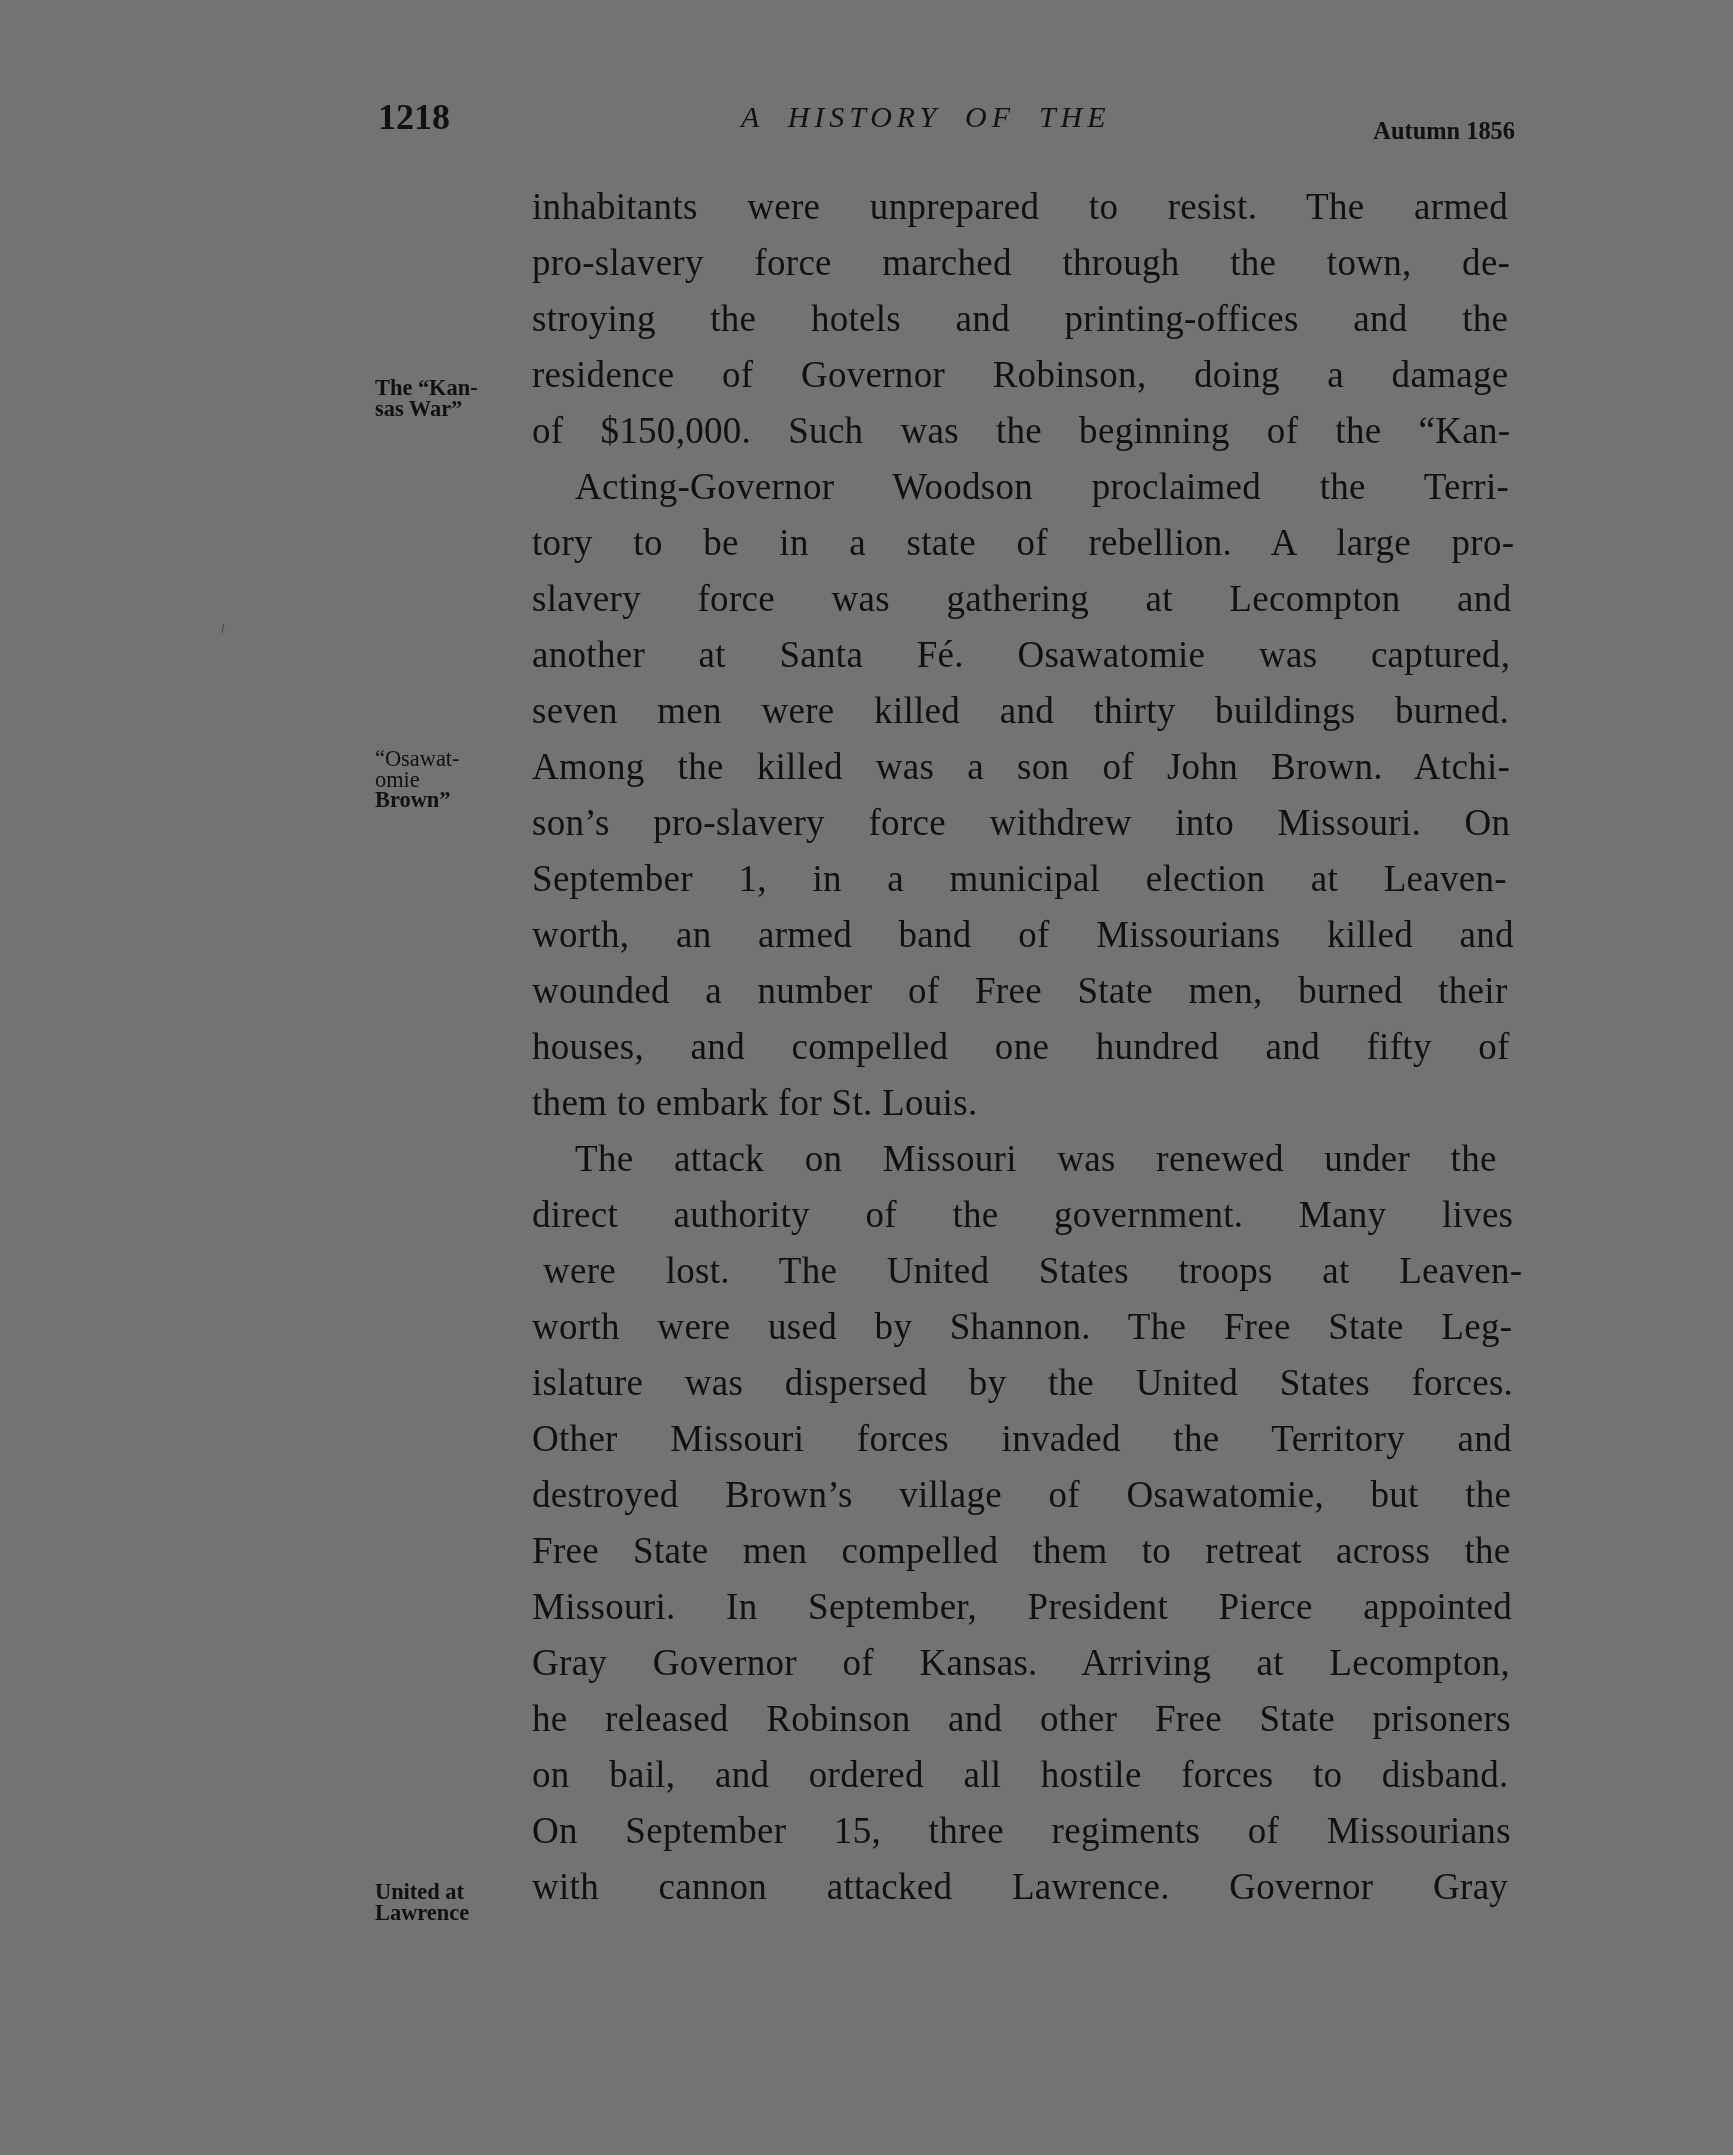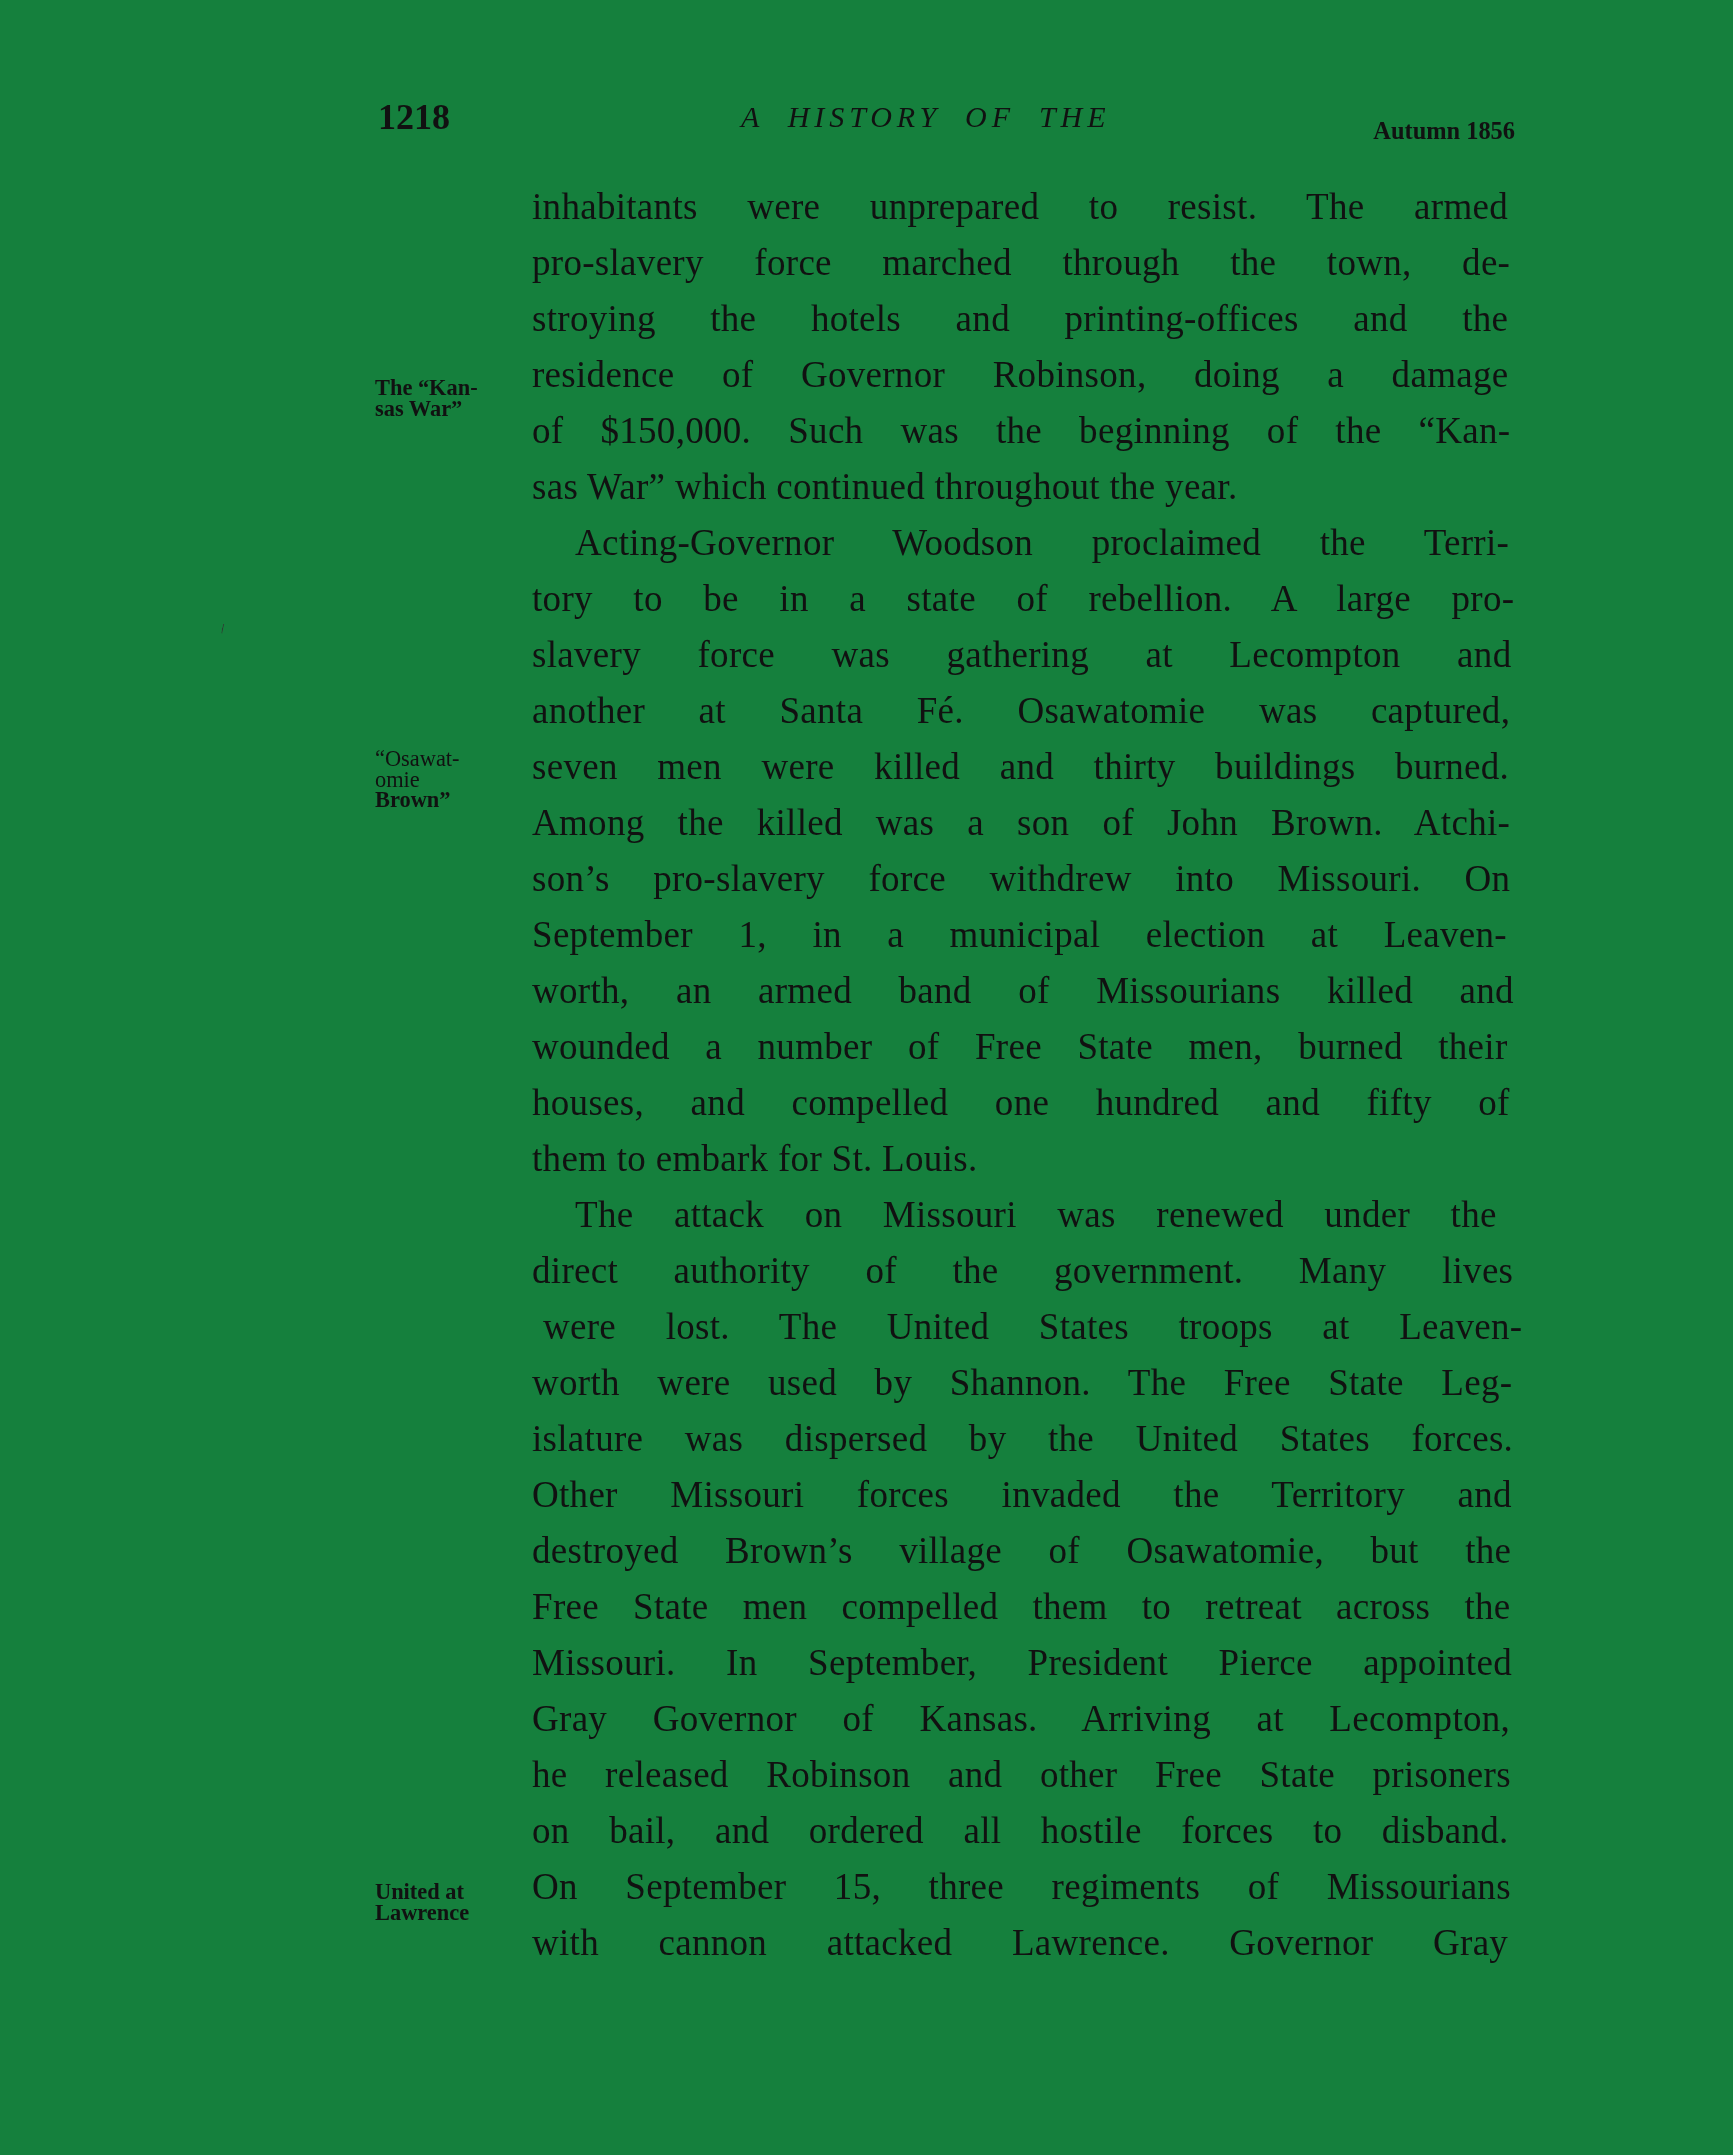--- a/index.html
+++ b/index.html
@@ -13,21 +13,21 @@
     position: relative;
     overflow: hidden;
     font-family: "Liberation Serif", "DejaVu Serif", serif;
     color: #111111;
   }
   .page {
     position: absolute;
     left: 0; top: 0;
     width: 1733px;
     height: 2155px;
-    background: #15803d;
+    background: #737373;
   }
   
   .running-header {
     position: absolute;
     left: 378px;
     top: 94px;
     width: 1137px;
     height: 43px;
   }
   .page-number {
@@ -131,21 +131,20 @@
   </div>
 
   <div class="speck"></div>
 
   <div class="body-text">
     <span class="line" style="white-space: nowrap; text-align-last: left; text-align: left;"><span style="white-space: nowrap; word-spacing: 40px;">inhabitants were unprepared to resist. The armed</span></span>
     <span class="line" style="white-space: nowrap; text-align-last: left; text-align: left;"><span style="white-space: nowrap; word-spacing: 41px;">pro-slavery force marched through the town, de-</span></span>
     <span class="line" style="white-space: nowrap; text-align-last: left; text-align: left;"><span style="white-space: nowrap; word-spacing: 45px;">stroying the hotels and printing-offices and the</span></span>
     <span class="line" style="white-space: nowrap; text-align-last: left; text-align: left;"><span style="white-space: nowrap; word-spacing: 38px;">residence of Governor Robinson, doing a damage</span></span>
     <span class="line" style="white-space: nowrap; text-align-last: left; text-align: left;"><span style="white-space: nowrap; word-spacing: 27.5px;">of $150,000. Such was the beginning of the “Kan-</span></span>
-    <span class="line last">sas War” which continued throughout the year.</span>
     <span class="line indent" style="white-space: nowrap; text-align-last: left; text-align: left;"><span style="white-space: nowrap; word-spacing: 49px;">Acting-Governor Woodson proclaimed the Terri-</span></span>
     <span class="line" style="white-space: nowrap; text-align-last: left; text-align: left;"><span style="white-space: nowrap; word-spacing: 31px;">tory to be in a state of rebellion. A large pro-</span></span>
     <span class="line" style="white-space: nowrap; text-align-last: left; text-align: left;"><span style="white-space: nowrap; word-spacing: 47px;">slavery force was gathering at Lecompton and</span></span>
     <span class="line" style="white-space: nowrap; text-align-last: left; text-align: left;"><span style="white-space: nowrap; word-spacing: 44px;">another at Santa Fé. Osawatomie was captured,</span></span>
     <span class="line" style="white-space: nowrap; text-align-last: left; text-align: left;"><span style="white-space: nowrap; word-spacing: 30px;">seven men were killed and thirty buildings burned.</span></span>
     <span class="line" style="white-space: nowrap; text-align-last: left; text-align: left;"><span style="white-space: nowrap; word-spacing: 23.5px;">Among the killed was a son of John Brown. Atchi-</span></span>
     <span class="line" style="white-space: nowrap; text-align-last: left; text-align: left;"><span style="white-space: nowrap; word-spacing: 34px;">son’s pro-slavery force withdrew into Missouri. On</span></span>
     <span class="line" style="white-space: nowrap; text-align-last: left; text-align: left;"><span style="white-space: nowrap; word-spacing: 36px;">September 1, in a municipal election at Leaven-</span></span>
     <span class="line" style="white-space: nowrap; text-align-last: left; text-align: left;"><span style="white-space: nowrap; word-spacing: 37px;">worth, an armed band of Missourians killed and</span></span>
     <span class="line" style="white-space: nowrap; text-align-last: left; text-align: left;"><span style="white-space: nowrap; word-spacing: 26px;">wounded a number of Free State men, burned their</span></span>

